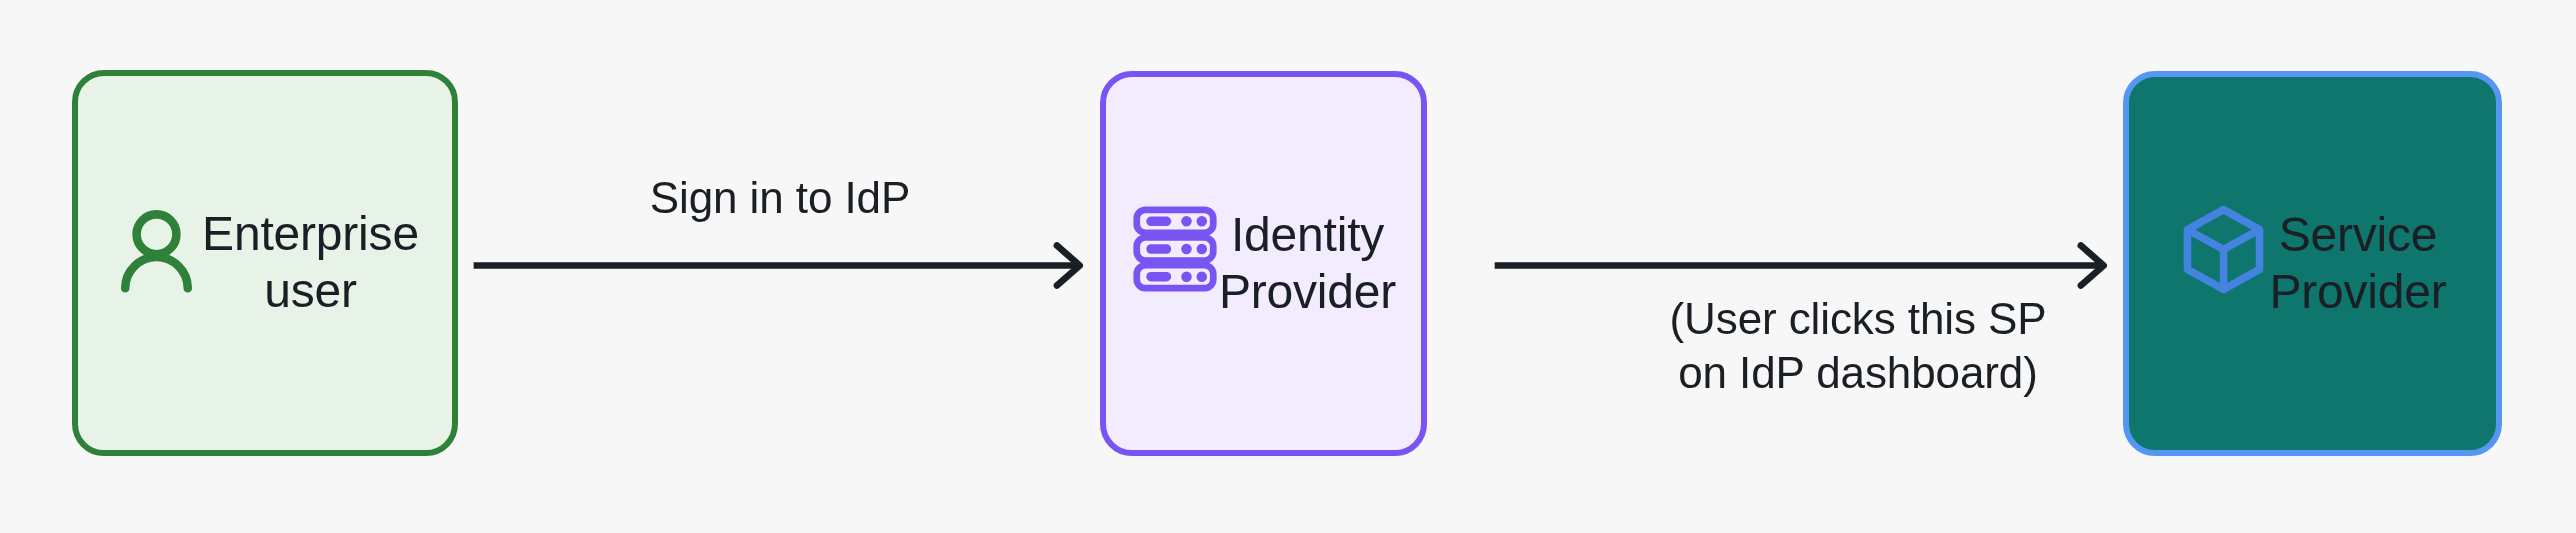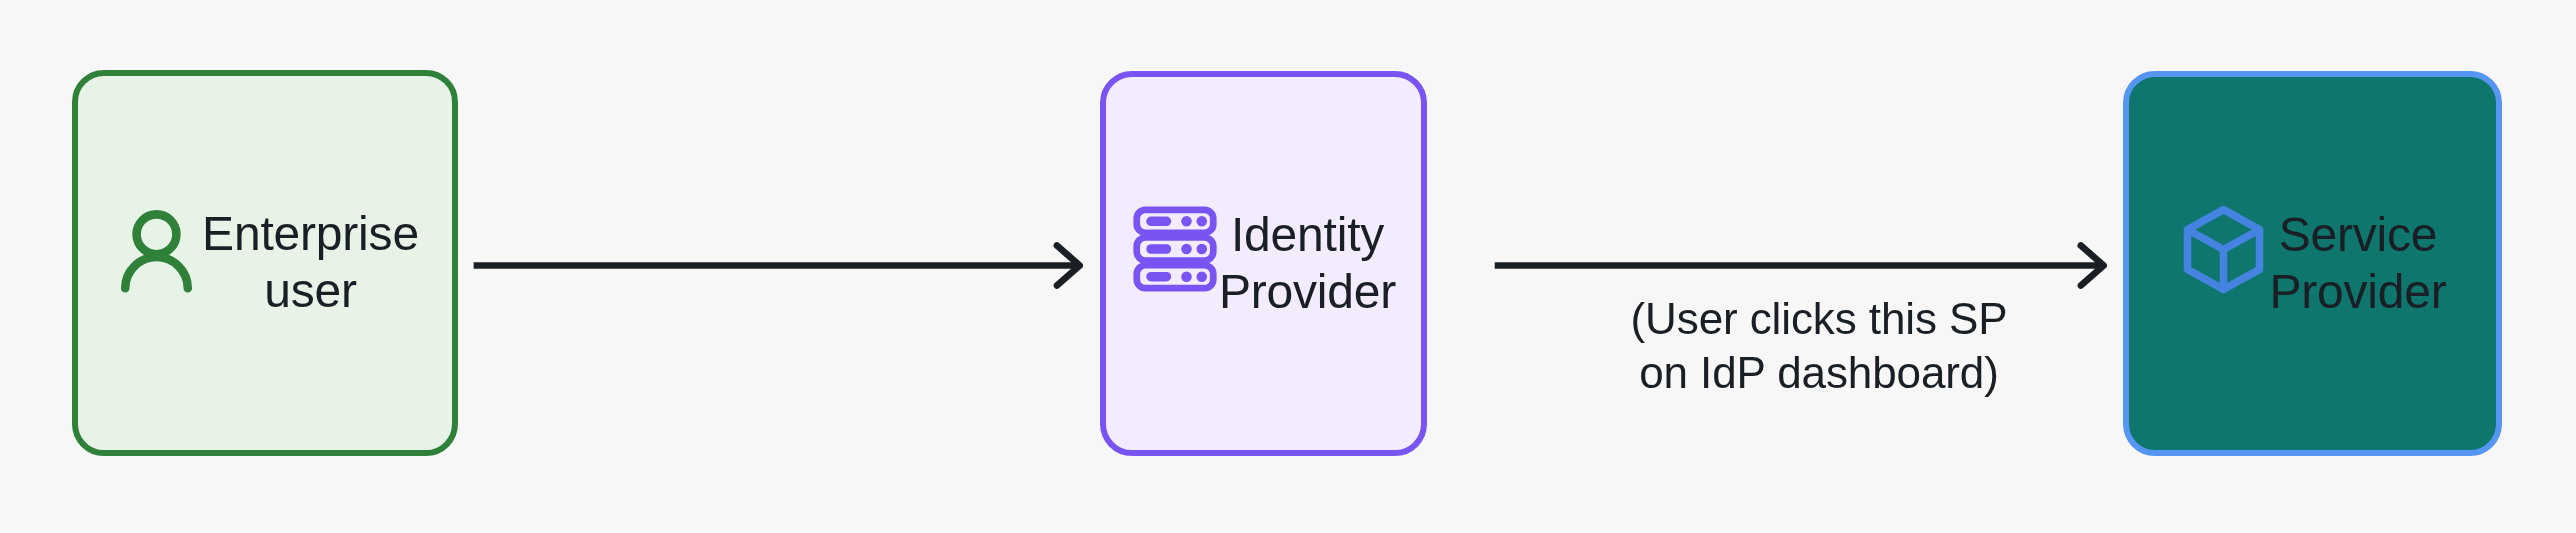--- a/index.html
+++ b/index.html
@@ -102,21 +102,21 @@
     width: 614px;
   }
 
   #label-sso {
     left: 1494px;
     top: 171px;
     width: 617px;
   }
 
   #label-sso-note {
-    left: 1482px;
+    left: 1521px;
     top: 292px;
     width: 674px;
   }
 </style>
 </head>
 <body>
 
 <div id="diagram">
 
   <div class="node" id="node-user">
@@ -156,20 +156,21 @@
       <svg width="91" height="91" viewBox="0 0 96 96" fill="none" aria-hidden="true">
         <path d="M48 6 L86 27 L86 69 L48 90 L10 69 L10 27 Z" stroke="#4583e0" stroke-width="8" stroke-linejoin="round" fill="none"></path>
         <path d="M10 27 L48 48 L86 27" stroke="#4583e0" stroke-width="8" stroke-linejoin="round" fill="none"></path>
         <path d="M48 48 L48 90" stroke="#4583e0" stroke-width="8" stroke-linecap="round" fill="none"></path>
       </svg>
     </span>
     <span class="node-label">Service
 Provider</span>
   </div>
 
+  <div class="edge-label" id="label-signin">Sign in to IdP</div>
 
   <div class="arrow" id="arrow-1">
     <svg width="614" height="57" viewBox="0 0 645 60" fill="none" aria-hidden="true">
       <path d="M0 30 L636 30" stroke="#191f24" stroke-width="7"></path>
       <path d="M614 9 L638 30 L614 51" stroke="#191f24" stroke-width="7" stroke-linecap="round" stroke-linejoin="round" fill="none"></path>
     </svg>
   </div>
 
 
   <div class="arrow" id="arrow-2">

